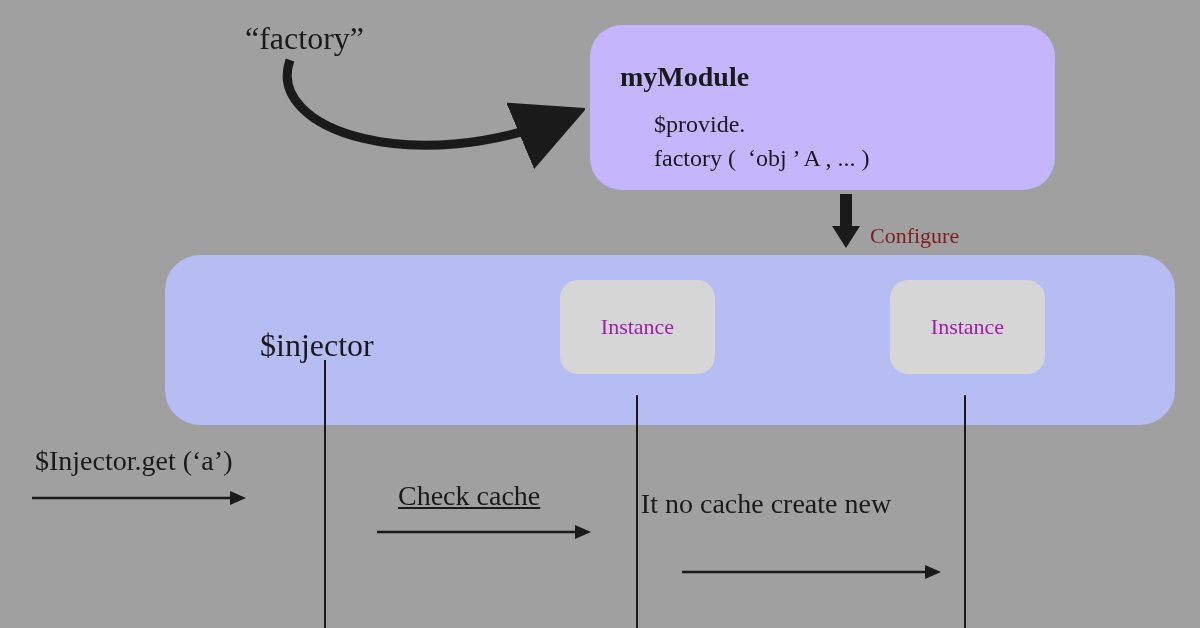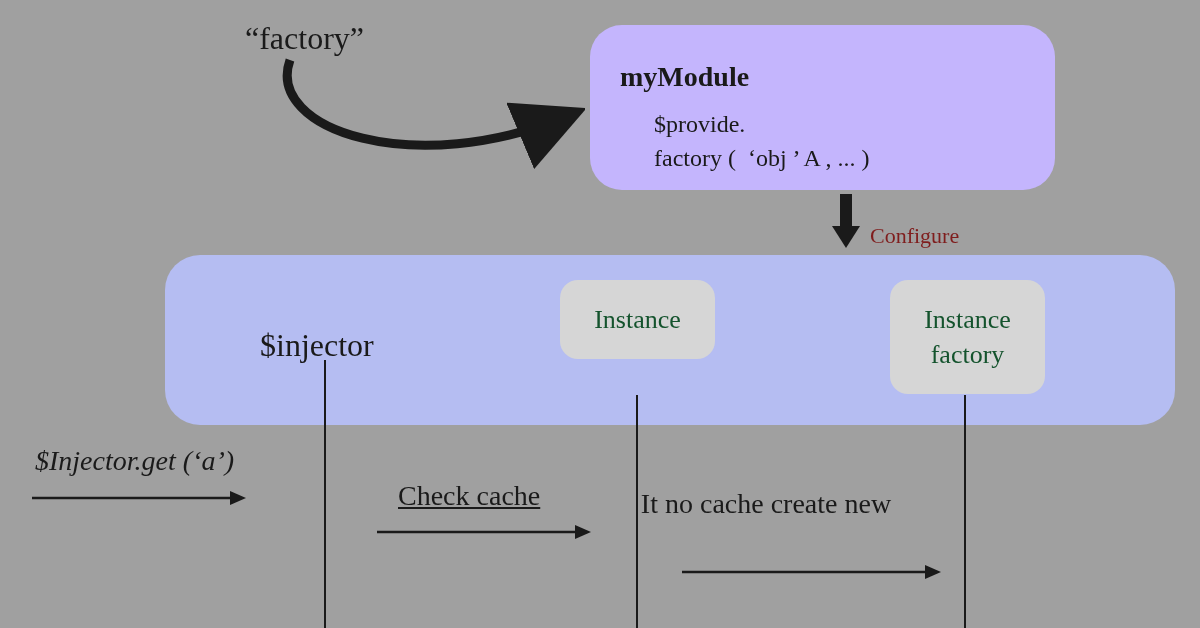--- a/index.html
+++ b/index.html
@@ -75,43 +75,43 @@
       position: absolute;
       left: 260px;
       top: 327px;
       font-size: 32px;
       color: #1a1a1a;
     }
     .grey-box {
       position: absolute;
       background: #d6d6d6;
       border-radius: 18px;
-      padding: 22px 20px;
+      padding: 32px 20px;
       text-align: center;
-      font-size: 26px;
-      color: #14532d;
+      font-size: 22px;
+      color: #a21caf;
       line-height: 1.35;
     }
     .cache-box { left: 560px; top: 280px; width: 155px; }
     .factory-box { left: 890px; top: 280px; width: 155px; }
     .vline {
       position: absolute;
       width: 2px;
       background: #1a1a1a;
     }
     .vline1 { left: 324px; top: 360px; height: 270px; }
     .vline2 { left: 636px; top: 395px; height: 235px; }
     .vline3 { left: 964px; top: 395px; height: 235px; }
     .bottom-label {
       position: absolute;
       font-size: 28px;
       color: #1a1a1a;
       text-align: center;
     }
-    .injector-get-label { left: 35px; top: 445px; font-style: italic; }
+    .injector-get-label { left: 35px; top: 445px; }
     .check-cache-label { left: 398px; top: 480px; text-decoration: underline; }
     .no-cache-label { left: 626px; top: 485px; width: 280px; line-height: 1.35; font-family: Liberation Serif, serif; }
     .harrow {
       position: absolute;
     }
   </style>
 </head>
 <body>
 
 <div class="mymodule-label">“factory”</div>
@@ -138,21 +138,20 @@
 <div class="configure-label">Configure</div>
 
 <div class="blue-box"></div>
 <div class="injector-label">$injector</div>
 
 <div class="grey-box cache-box">
   <div>Instance</div>
 </div>
 <div class="grey-box factory-box">
   <div>Instance</div>
-  <div>factory</div>
 </div>
 
 <div class="vline vline1"></div>
 <div class="vline vline2"></div>
 <div class="vline vline3"></div>
 
 <div class="bottom-label injector-get-label">$Injector.get (‘a’)</div>
 <div class="bottom-label check-cache-label">Check cache</div>
 <div class="bottom-label no-cache-label">It no cache create new</div>
 

